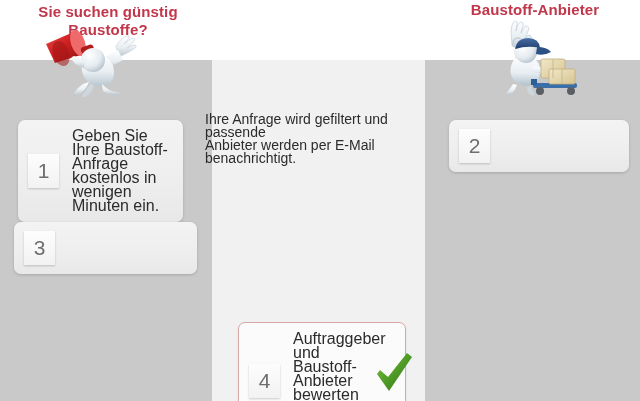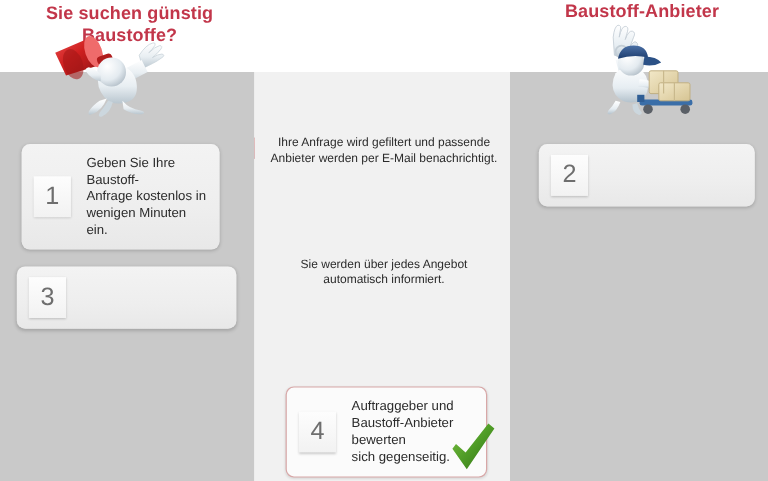--- a/index.html
+++ b/index.html
@@ -94,37 +94,37 @@
     color: #6e6e6e;
     font-size: 21px;
     font-weight: normal;
     display: flex;
     align-items: center;
     justify-content: center;
     margin-right: 13px;
   }
   .step-text {
     color: #2b2b2b;
-    font-size: 11px;
+    font-size: 16px;
     line-height: 14px;
     white-space: pre-line;
   }
 
   #step1 { left: 18px;  top: 120px; width: 165px; }
   #step2 { left: 449px; top: 120px; width: 180px; }
   #step3 { left: 14px;  top: 222px; width: 183px; }
   #step4 { left: 238px; top: 322px; width: 168px; }
 
   
   .arrow-label {
     position: absolute;
     color: #2b2b2b;
-    font-size: 10px;
+    font-size: 14px;
     line-height: 13px;
-    text-align: center;
+    text-align: left;
     white-space: pre-line;
   }
   #label-top   { left: 205px; top: 113px; width: 230px; }
   #label-mid   { left: 205px; top: 214px; width: 230px; }
   #arrow-right-svg { left: 198px; top: 133px; }
   #arrow-left-svg  { left: 190px; top: 160px; }
 
   
   #checkmark {
     position: absolute;
@@ -302,22 +302,20 @@
       <linearGradient id="redArrow" x1="0" y1="0" x2="0" y2="1">
         <stop offset="0" stop-color="#e04a43"></stop>
         <stop offset="0.42" stop-color="#c1282d"></stop>
         <stop offset="1" stop-color="#991d22"></stop>
       </linearGradient>
     </defs>
     <path d="M2 8 L214 8 L214 1 L244 16.5 L214 32 L214 25 L2 25 Z" fill="url(#redArrow)" stroke="#a81f24" stroke-width="0.7" stroke-linejoin="round"></path>
   </svg>
 
   
-  <div id="label-mid" class="arrow-label">Sie werden über jedes Angebot
-automatisch informiert.</div>
   <svg id="arrow-left-svg" width="390" height="110" viewBox="0 0 390 110">
     <defs>
       <linearGradient id="redArrow2" x1="0" y1="0" x2="0" y2="1">
         <stop offset="0" stop-color="#e04a43"></stop>
         <stop offset="0.42" stop-color="#c1282d"></stop>
         <stop offset="1" stop-color="#991d22"></stop>
       </linearGradient>
       <linearGradient id="redArrowV" x1="0" y1="0" x2="1" y2="0">
         <stop offset="0" stop-color="#e04a43"></stop>
         <stop offset="0.42" stop-color="#c1282d"></stop>

